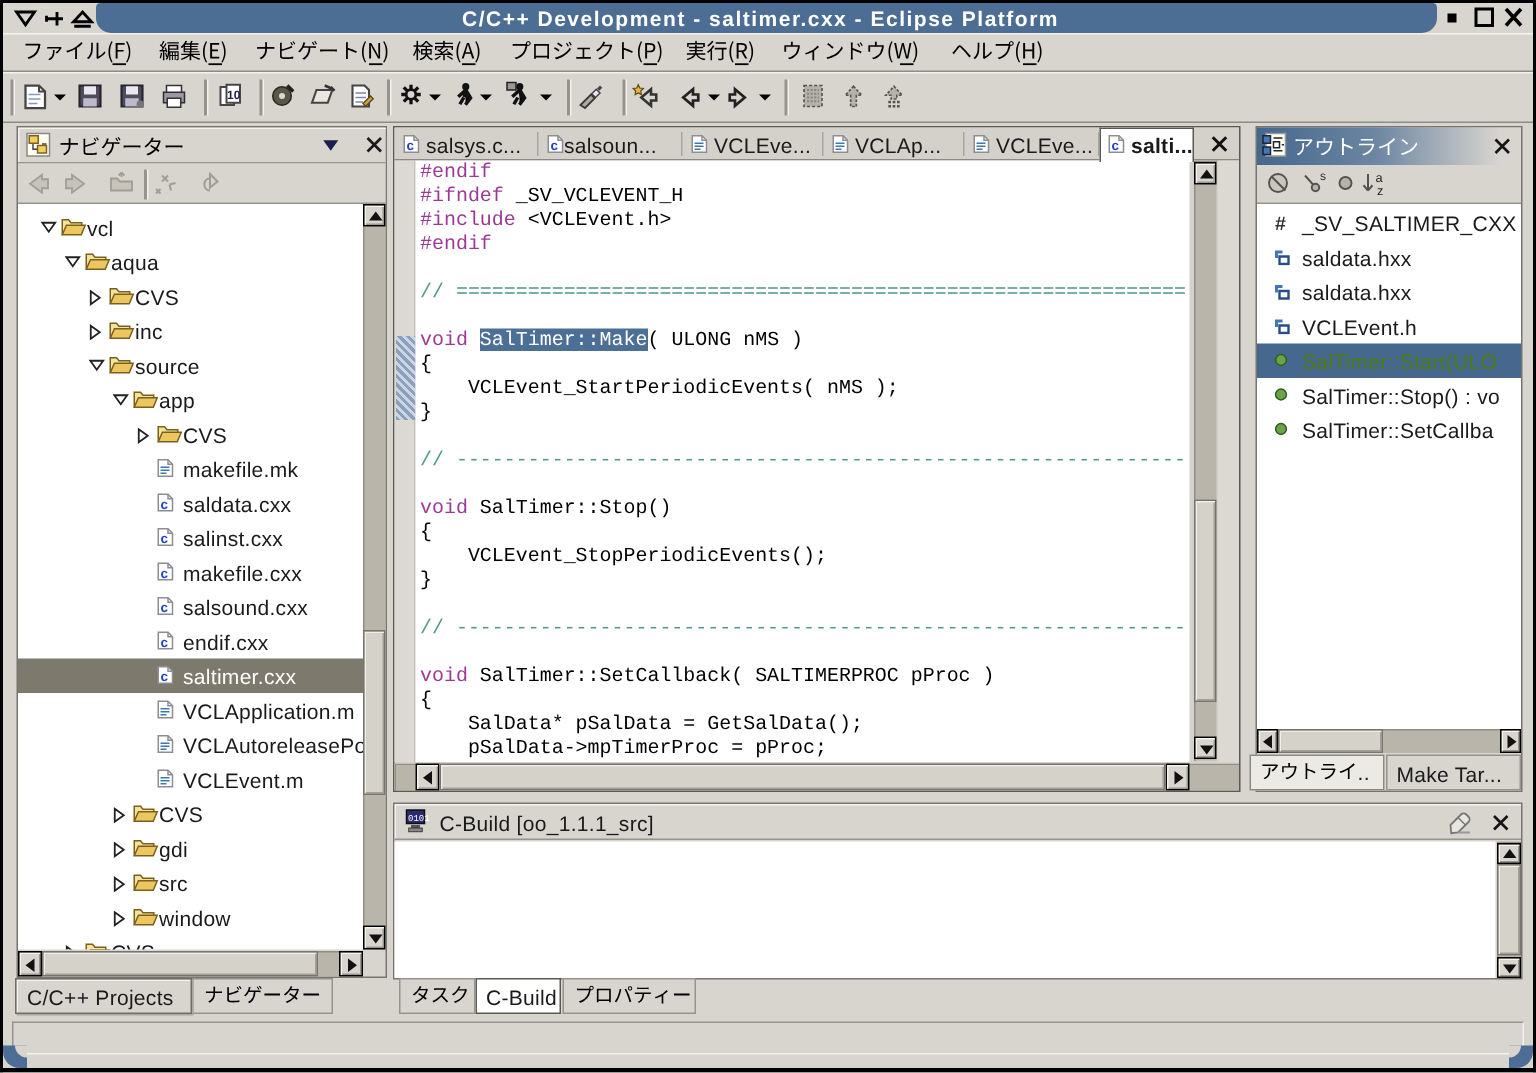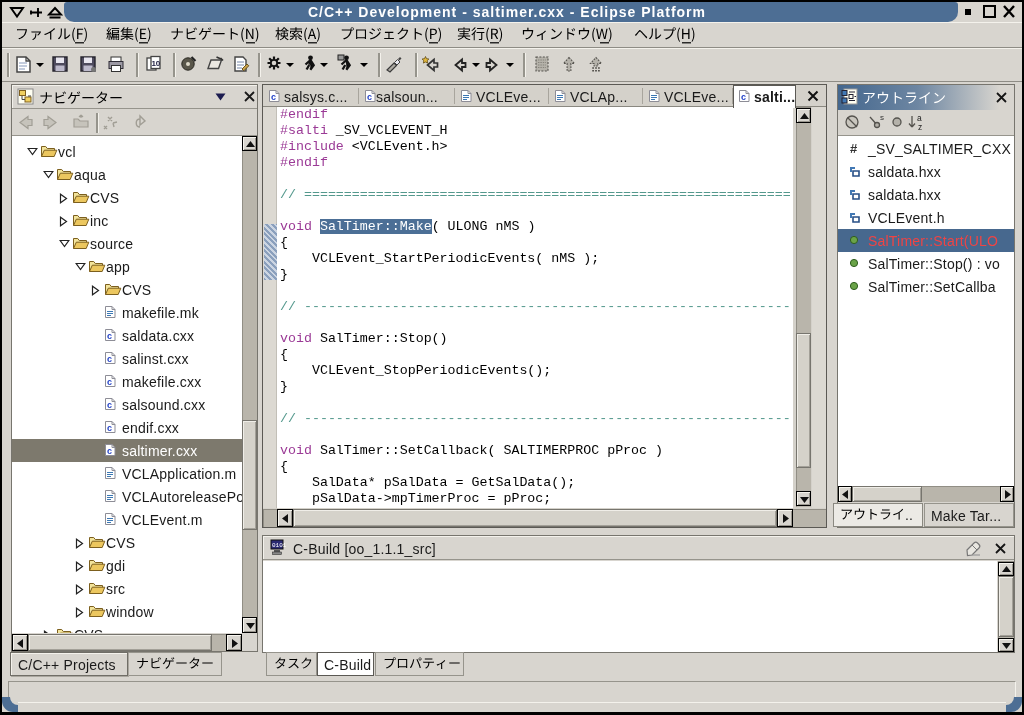--- a/index.html
+++ b/index.html
@@ -470,21 +470,21 @@
     </svg>
   </div>
 <div class="abs tl" style="left:754px;top:89px;font-weight:bold;z-index:3">salti...</div>
 <svg class="abs" style="left:806px;top:89px;z-index:3" width="14" height="14" viewBox="0 0 14 14">
     <path d="M2.5 2.5 L11.5 11.5 M11.5 2.5 L2.5 11.5" stroke="#111" stroke-width="2"></path>
   </svg>
 <div class="abs" style="left:263px;top:107px;width:14px;height:401px;background:#dcd9d2;border-right:1px solid #c2bfb7"></div>
 <div class="abs" style="left:264px;top:224px;width:13px;height:56px;background:repeating-linear-gradient(45deg,#8ba0bd 0 2px,#ccd5e2 2px 4px)"></div>
 <div class="abs" style="left:277px;top:107px;width:516px;height:401px;background:#fff;overflow:hidden"></div>
 <div class="abs code" style="left:280px;top:107px;width:513px;height:401px;overflow:hidden"><span class="pp">#endif</span>
-<span class="pp">#salti</span> _SV_VCLEVENT_H
+<span class="pp">#ifndef</span> _SV_VCLEVENT_H
 <span class="pp">#include</span> &lt;VCLEvent.h&gt;
 <span class="pp">#endif</span>
 
 <span class="cm">// =============================================================</span>
 
 <span class="kw">void</span> <span style="background:#4c6f96;color:#fff">SalTimer::Make</span>( ULONG nMS )
 {
     VCLEvent_StartPeriodicEvents( nMS );
 }
 
@@ -570,21 +570,21 @@
     <div class="abs tl" style="left:30px;top:51px">saldata.hxx</div>
     <svg class="abs" style="left:11px;top:76px" width="11" height="11" viewBox="0 0 11 11">
       <path d="M1 1 h5 v2 h-3 v3 h-2 z" fill="#4178b4"></path>
       <path d="M4 5 h6 v5 h-6 z" fill="none" stroke="#274f86" stroke-width="1.6"></path>
     </svg>
     <div class="abs tl" style="left:30px;top:74px">VCLEvent.h</div>
     <div class="abs" style="left:0;top:93px;width:176px;height:23px;background:#47688e"></div>
     <svg class="abs" style="left:11px;top:99px" width="10" height="10" viewBox="0 0 10 10">
       <circle cx="5" cy="5" r="3.6" fill="#6aa348" stroke="#2f5d1f" stroke-width="1"></circle>
     </svg>
-    <div class="abs tl" style="left:30px;top:97px;color:#ef4444">SalTimer::Start(ULO</div>
+    <div class="abs tl" style="left:30px;top:97px;color:#4d7c0f">SalTimer::Start(ULO</div>
     <svg class="abs" style="left:11px;top:122px" width="10" height="10" viewBox="0 0 10 10">
       <circle cx="5" cy="5" r="3.6" fill="#6aa348" stroke="#2f5d1f" stroke-width="1"></circle>
     </svg>
     <div class="abs tl" style="left:30px;top:120px">SalTimer::Stop() : vo</div>
     <svg class="abs" style="left:11px;top:145px" width="10" height="10" viewBox="0 0 10 10">
       <circle cx="5" cy="5" r="3.6" fill="#6aa348" stroke="#2f5d1f" stroke-width="1"></circle>
     </svg>
     <div class="abs tl" style="left:30px;top:143px">SalTimer::SetCallba</div>
   </div>
 <div class="abs" style="left:838px;top:486px;width:176px;height:16px;background:#b9b5ab;box-shadow:inset 1px 1px 0 #918e85"></div>

